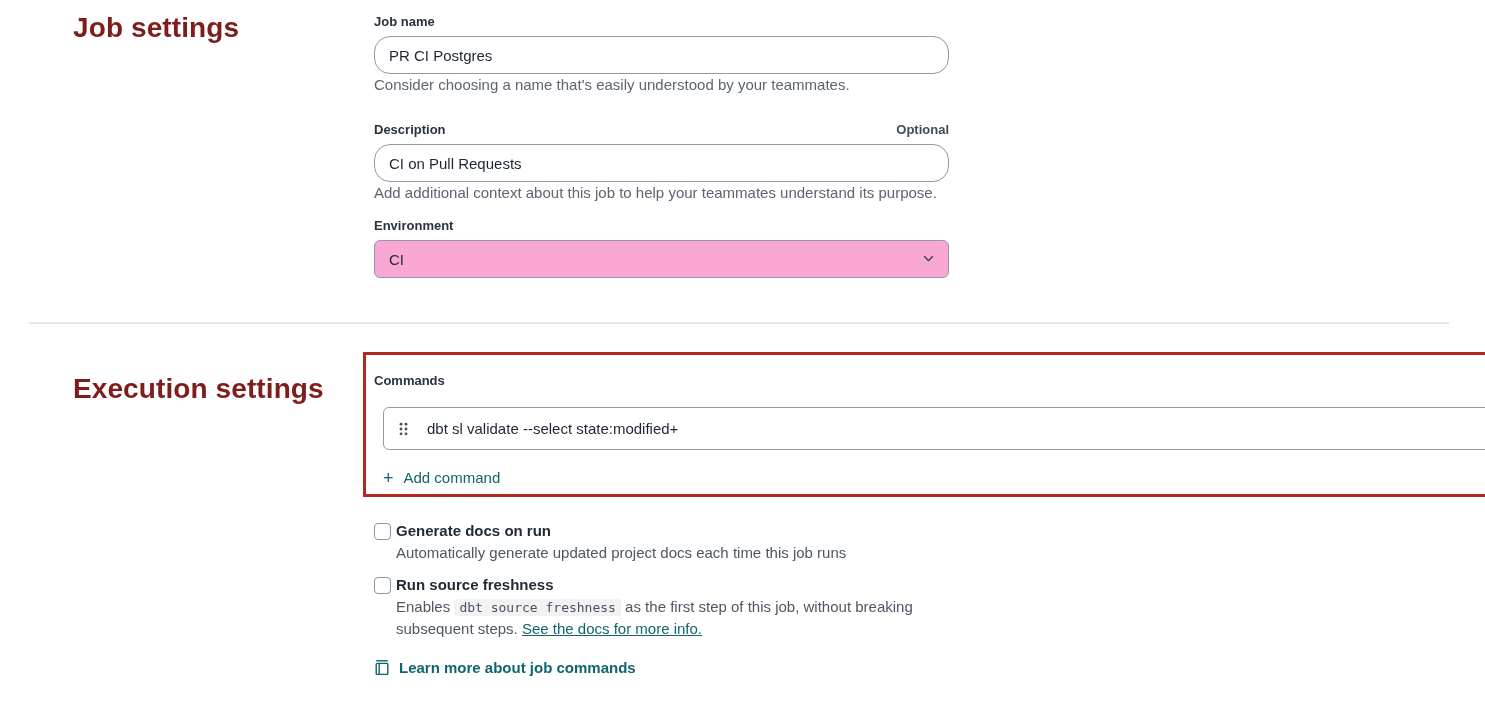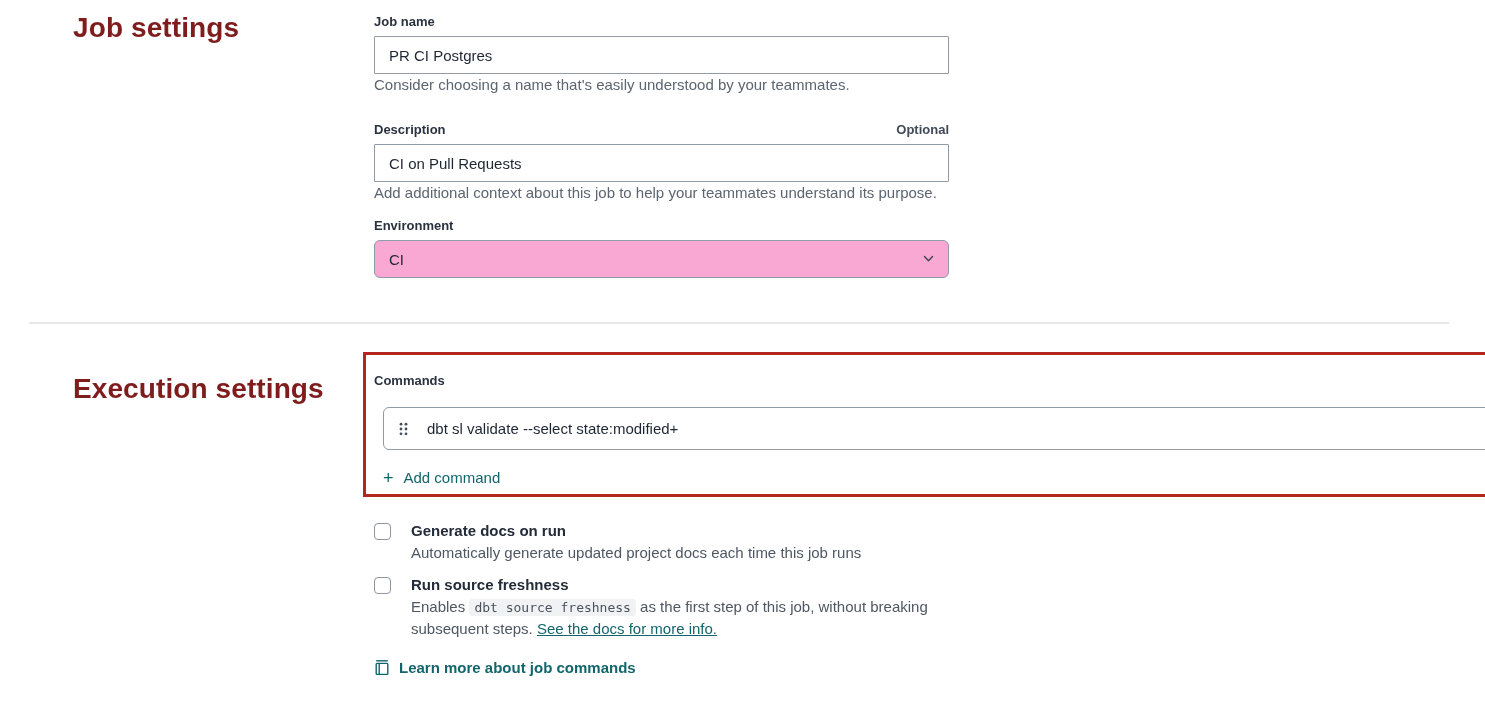--- a/index.html
+++ b/index.html
@@ -8,42 +8,42 @@
 
   .sec-title { position:absolute; left:29px; font-size:28px; font-weight:700; color:#7f1d1d; letter-spacing:.1px;margin-left:44px; }
   #title-job { top:12px; }
   #title-exec { top:373px; }
 
   .form-col { position:absolute; left:374px; top:14px; width:575px; }
   .field { margin-bottom:15px; }
   .label-row { display:flex; justify-content:space-between; align-items:baseline; margin-bottom:6px; }
   .lbl { font-size:13px; font-weight:700; color:#2a3240; line-height:16px; }
   .optional { font-size:13px; font-weight:600; color:#414b58; line-height:16px;margin-top:12px; }
-  .txt-input { width:100%; height:38px; border:1px solid #909aa9; border-radius:1px; padding:0 14px; font-size:15px;
+  .txt-input { width:100%; height:38px; border:1px solid #909aa9; border-radius:16px; padding:0 14px; font-size:15px;
                color:#1e2633; font-family:inherit; background:#fff; outline:none; }
   .helper { font-size:15px; line-height:21px; color:#5c6570; }
 
   .select { width:100%; height:38px; border:1px solid #909aa9; border-radius:6px; padding:0 14px; display:flex;
             align-items:center; justify-content:space-between; font-size:15px; color:#1e2633; cursor:pointer; background:#f9a8d4; }
 
   .divider { position:absolute; left:29px; top:322px; width:1420px; height:2px; background:#e7e7e9; }
 
   .commands-box { position:absolute; left:363px; top:352px; width:1217px; height:145px;
                   border:3px solid #b5271e; background:#fff; }
   .commands-lbl { position:absolute; left:8px; top:18px; }
   .command-row { position:absolute; left:17px; right:12px; top:52px; height:43px; border:1px solid #909aa9;
                  border-radius:6px; display:flex; align-items:center; padding:0 15px; gap:19px; background:#fff; }
   .drag { display:flex; align-items:center; cursor:grab; }
   .cmd-text { font-size:15px; color:#1e2633; }
   .add-command { position:absolute; left:17px; top:114px; display:flex; align-items:center; gap:10px;
                  color:#11656b; font-size:15px; font-weight:500; cursor:pointer; }
   .plus-icon { font-size:18px; font-weight:400; line-height:16px; }
 
   .checks { position:absolute; left:374px; top:521px; width:578px; }
-  .check-row { display:flex; gap:20px; margin-bottom:12px; }
+  .check-row { display:flex; gap:5px; margin-bottom:12px; }
   .checkbox { flex:0 0 auto; width:17px; height:17px; border:1.5px solid #8b95a4; border-radius:4px;
               background:#fff; margin-top:2px; cursor:pointer; }
   .check-lbl { font-size:15px; font-weight:700; color:#232b39; line-height:20px; cursor:pointer; }
   .check-desc { font-size:15px; color:#4e5763; line-height:21px; margin-top:1px; }
   .freshness-desc { width:538px; }
   .code-chip { font-family:"DejaVu Sans Mono","Liberation Mono",monospace; font-size:13px; background:#f1f2f4;
                color:#4a525e; padding:1px 5px; border-radius:3px; }
   .doc-link { color:#11656b; text-decoration:underline; cursor:pointer; }
 
   .learn-more { position:absolute; left:374px; top:659px; display:flex; align-items:center; gap:9px;

